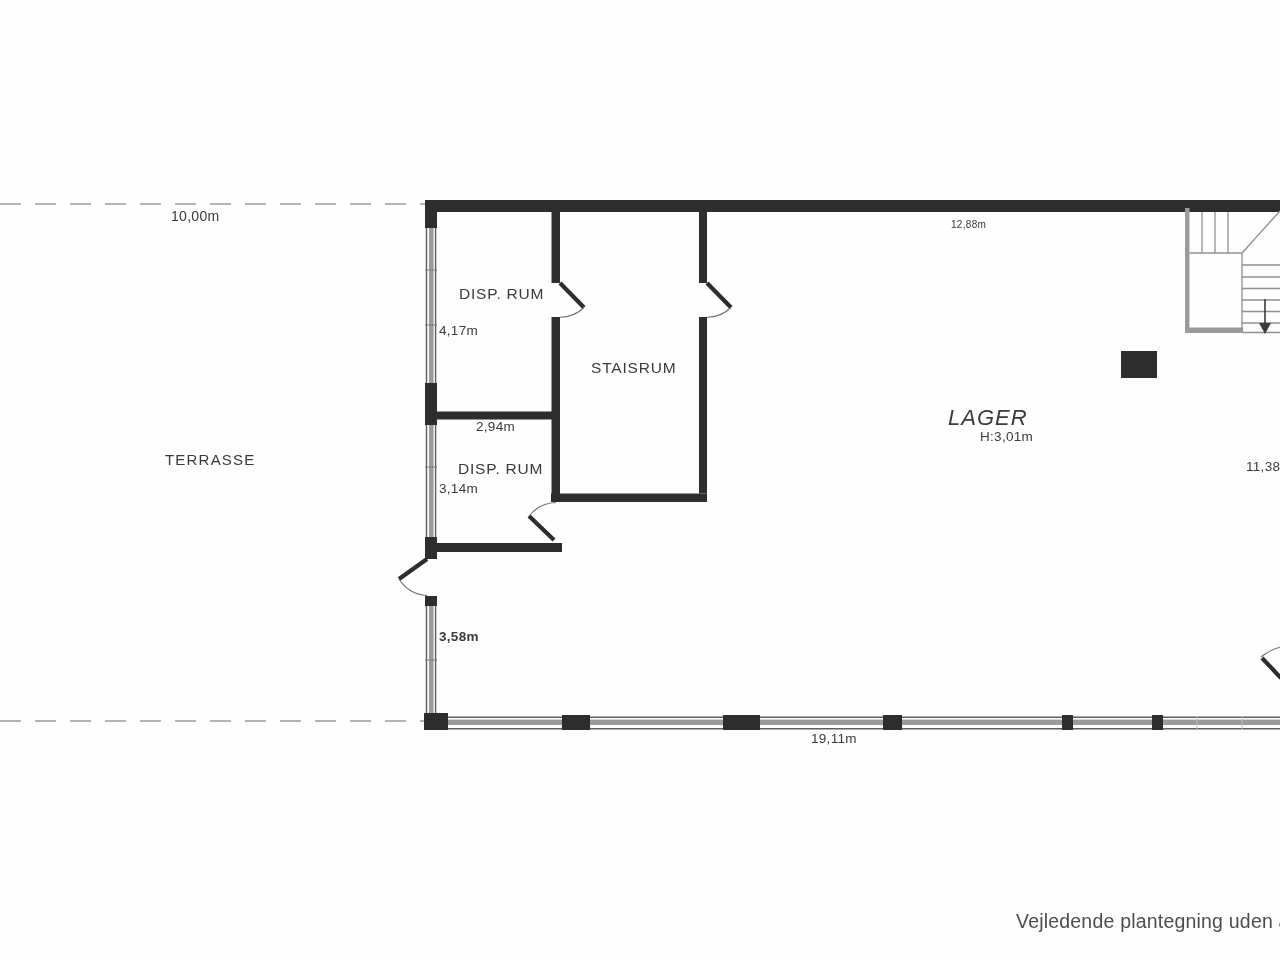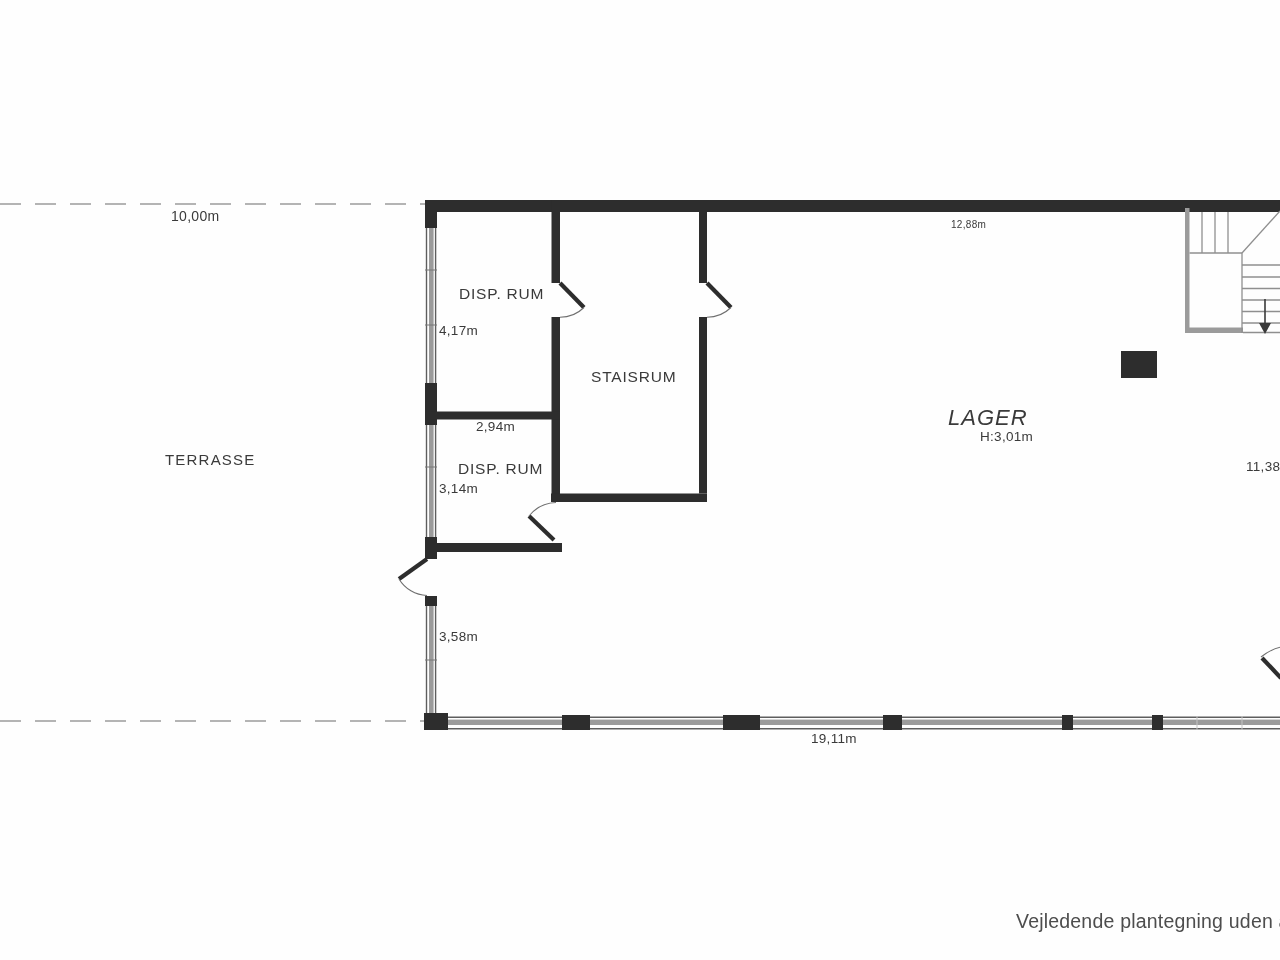--- a/index.html
+++ b/index.html
@@ -32,25 +32,25 @@
   .room-name{font-size:15.5px;letter-spacing:0.8px;text-align:center;}
   .dim{font-size:13.5px;letter-spacing:0.3px;}
   .lbl-terrasse{left:165px;top:452px;font-size:15px;letter-spacing:1.2px;}
   .lbl-10m{left:171px;top:209px;font-size:14px;text-align:right;}
   .lbl-1288m{left:951px;top:219px;font-size:10px;}
   .lbl-disp1{left:459px;top:285px;}
   .lbl-417m{left:439px;top:324px;}
   .lbl-294m{left:476px;top:420px;}
   .lbl-disp2{left:458px;top:460px;}
   .lbl-314m{left:439px;top:482px;text-align:right;}
-  .lbl-staisrum{left:591px;top:368px;}
+  .lbl-staisrum{left:591px;top:359px;}
   .lbl-lager{left:948px;top:406px;font-size:22px;letter-spacing:1px;font-style:italic;}
   .lbl-h301{left:980px;top:430px;}
   .lbl-1138m{left:1246px;top:460px;}
-  .lbl-358m{left:439px;top:630px;}
+  .lbl-358m{left:439px;top:630px;font-weight:bold;}
   .lbl-1911m{left:811px;top:696px;margin-top:36px;}
   .lbl-footer{left:1016px;top:911px;font-size:19.5px;color:var(--footerText);letter-spacing:0.2px;}
 </style>
 </head>
 <body>
 
 <div class="canvas">
 
   <svg width="1280" height="960" viewBox="0 0 1280 960">
 

